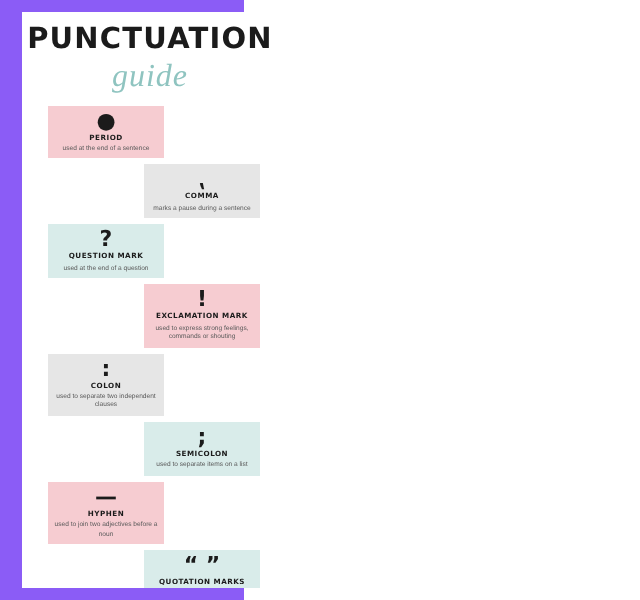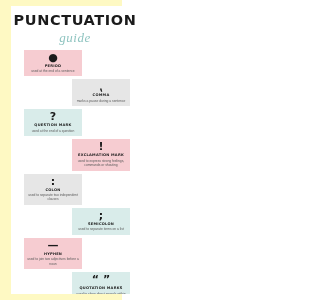--- a/index.html
+++ b/index.html
@@ -9,21 +9,21 @@
   body {
     width: 150px;
     height: 300px;
     overflow: hidden;
     font-family: "Liberation Sans", sans-serif;
   }
   #poster {
     position: relative;
     width: 122px;
     height: 300px;
-    background: #fef9c3;
+    background: #8b5cf6;
     box-sizing: border-box;
   }
   #page {
     position: absolute;
     left: 11px;
     top: 6px;
     width: 128px;
     height: 288px;
     background: #ffffff;
     box-sizing: border-box;
@@ -39,21 +39,21 @@
     font-size: 14.5px;
     letter-spacing: 0.6px;
     color: #1b1b1b;
     line-height: 1;
     margin: 0;
     white-space: nowrap;
   }
   #subtitle {
     font-family: "Liberation Serif", serif;
     font-style: italic;
-    font-size: 13px;
+    font-size: 16px;
     color: #8fc4c0;
     line-height: 1;
     margin-top: 3px;
     letter-spacing: 0.5px;
   }
   #cards {
     position: relative;
     margin-top: 6px;
     padding: 0 4px;
   }

